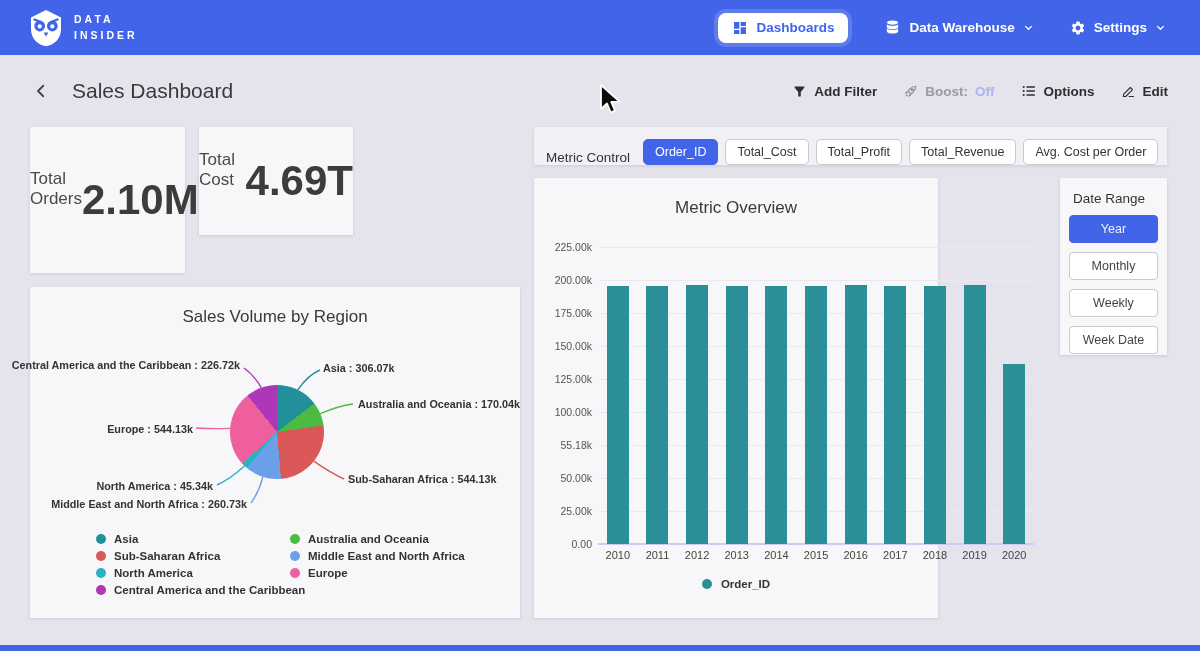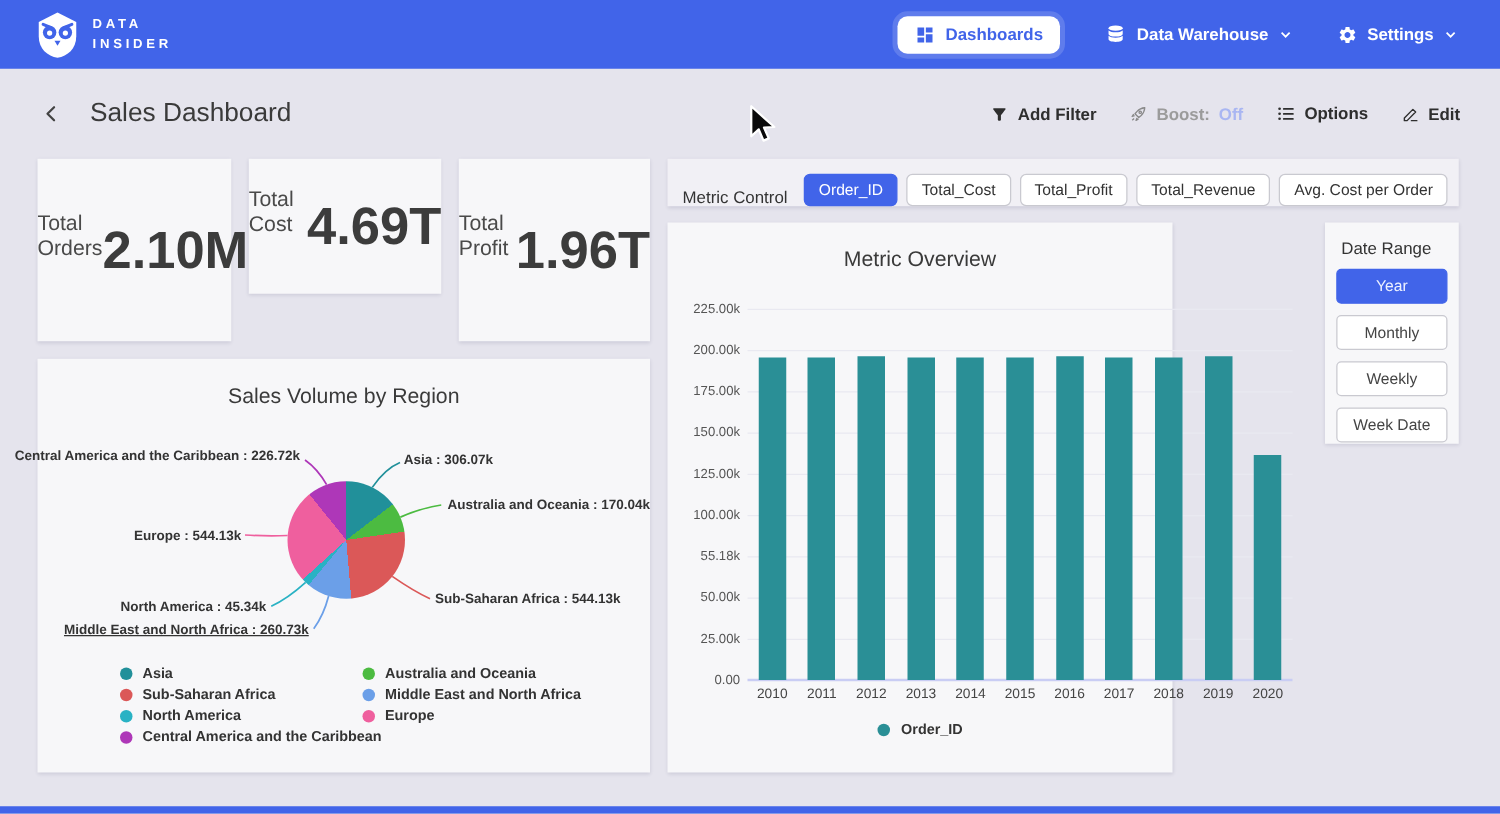--- a/index.html
+++ b/index.html
@@ -12,21 +12,21 @@
   .brand-text { color:#fff; font-size:10.5px; font-weight:bold; letter-spacing:3px; line-height:1.45; }
   .nav-right { margin-left:auto; display:flex; align-items:center; gap:36px; margin-right:34px; }
   .nav-pill { background:#fff; color:#4164e9; font-weight:bold; font-size:13.5px; padding:7px 14px; border-radius:8px; display:flex; align-items:center; gap:8px; border:none; box-shadow:0 0 0 4px rgba(255,255,255,.16); cursor:pointer; font-family:inherit; }
   .nav-item { color:#fff; font-weight:bold; font-size:13.5px; display:flex; align-items:center; gap:8px; background:none; border:none; cursor:pointer; font-family:inherit; }
 
   
   .page-header { position:absolute; top:55px; left:0; width:100%; height:72px; display:flex; align-items:center; padding:0 32px; }
   .back-btn { background:none; border:none; cursor:pointer; display:flex; align-items:center; }
   .page-title { font-size:21px; color:#3a3a3a; font-weight:500; margin-left:22px; }
   .header-actions { margin-left:auto; display:flex; align-items:center; gap:26px; }
-  .action { display:flex; align-items:flex-start; gap:7px; background:none; border:none; font-family:inherit; font-size:13.5px; font-weight:bold; color:#2e2e2e; cursor:pointer; }
+  .action { display:flex; align-items:center; gap:7px; background:none; border:none; font-family:inherit; font-size:13.5px; font-weight:bold; color:#2e2e2e; cursor:pointer; }
   .action .muted { color:#9b9b9b; }
   .boost-off { color:#a9b6f2; }
 
   
   .card { position:absolute; background:#f7f7f9; box-shadow:0 1px 3px rgba(45,45,85,.14); }
 
   
   .kpi { display:flex; flex-direction:row; align-items:center; }
   .kpi-label { font-size:17px; color:#4a4a4a; font-weight:500; margin-bottom:22px; }
   .kpi-value { font-size:42px; font-weight:bold; color:#3c3c3c; }
@@ -62,21 +62,21 @@
   .date-btn.selected { background:#4164e9; border-color:#4164e9; color:#eef2ff; }
 
   
   #pie-card { left:30px; top:287px; width:490px; height:331px; }
   .pie { position:absolute; left:200px; top:98px; width:94px; height:94px; border-radius:50%; }
   .pie-lines { position:absolute; left:0; top:0; width:490px; height:331px; pointer-events:none; }
   .callout { position:absolute; font-size:10.8px; font-weight:bold; color:#333; white-space:nowrap; }
   #co-0 { left:293px; top:75px; }
   #co-1 { left:328px; top:111px; }
   #co-2 { left:318px; top:186px; }
-  #co-3 { right:273px; top:211px;text-decoration:underline; }
+  #co-3 { right:273px; top:211px; }
   #co-4 { right:307px; top:193px; }
   #co-5 { right:327px; top:136px; }
   #co-6 { right:280px; top:72px; }
   .pie-legend { position:absolute; left:66px; top:246px; display:grid; grid-template-columns:188px auto; column-gap:6px; row-gap:5px; }
   .legend-item { display:flex; align-items:center; gap:8px; font-size:11.5px; font-weight:bold; color:#333; white-space:nowrap; }
 
   .bottom-bar { position:absolute; bottom:0; left:0; width:100%; height:6px; background:#4164e9; }
   .cursor { position:absolute; left:598px; top:84px; z-index:99; pointer-events:none; }
 </style>
 </head>
@@ -175,24 +175,20 @@
     </div>
   </header>
 
   <section class="card kpi" id="kpi-0">
     <div class="kpi-label">Total Orders</div>
     <div class="kpi-value">2.10M</div>
   </section>
   <section class="card kpi" id="kpi-1">
     <div class="kpi-label">Total Cost</div>
     <div class="kpi-value">4.69T</div>
-  </section>
-  <section class="card kpi" id="kpi-2">
-    <div class="kpi-label">Total Profit</div>
-    <div class="kpi-value">1.96T</div>
   </section>
 
   <section class="card metric-bar">
     <span class="metric-label">Metric Control</span>
     <div id="metric-chips" style="display:flex;gap:7px;">
         <button class="chip selected">Order_ID</button>
         <button class="chip">Total_Cost</button>
         <button class="chip">Total_Profit</button>
         <button class="chip">Total_Revenue</button>
         <button class="chip">Avg. Cost per Order</button>

